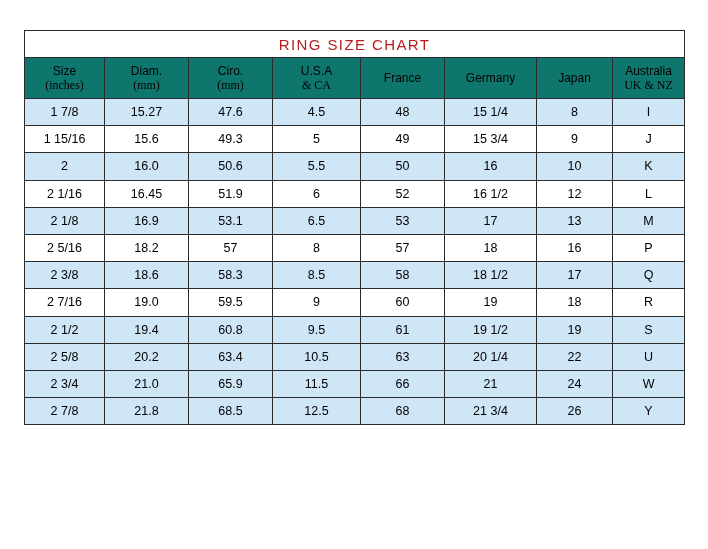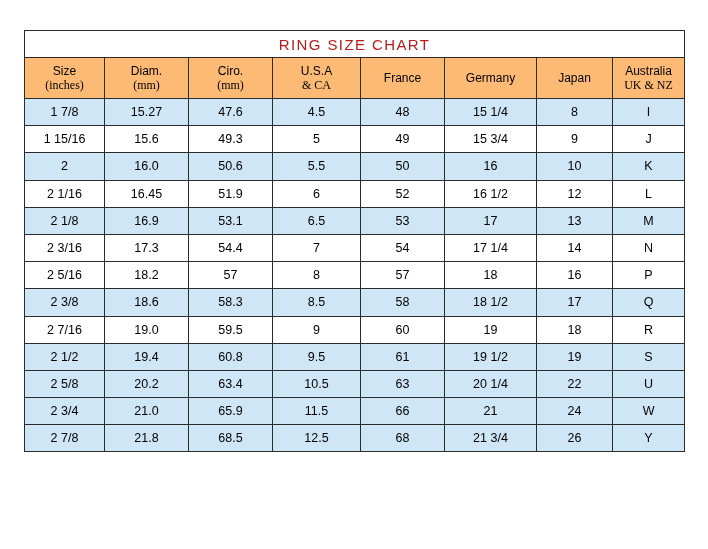--- a/index.html
+++ b/index.html
@@ -45,21 +45,21 @@
     font-size: 15px;
     letter-spacing: 1.4px;
     font-weight: bold;
     background: #ffffff;
     color: #b91c1c;
   }
   .header-row td {
     height: 40px;
     font-size: 12px;
     line-height: 14px;
-    background: #fdba74;
+    background: #0f766e;
   }
   .header-row td span.sub {
     display: block;
     font-size: 12px;
     font-family: Liberation Serif, serif;
   }
   tbody tr td {
     height: 26.2px;
     font-size: 12.5px;
   }
@@ -176,30 +176,20 @@
             <td>2 1/8</td>
             <td>16.9</td>
             <td>53.1</td>
             <td>6.5</td>
             <td>53</td>
             <td>17</td>
             <td>13</td>
             <td>M</td>
           </tr>
           <tr class="plain">
-            <td>2 3/16</td>
-            <td>17.3</td>
-            <td>54.4</td>
-            <td>7</td>
-            <td>54</td>
-            <td>17 1/4</td>
-            <td>14</td>
-            <td>N</td>
-          </tr>
-          <tr class="plain">
             <td>2 5/16</td>
             <td>18.2</td>
             <td>57</td>
             <td>8</td>
             <td>57</td>
             <td>18</td>
             <td>16</td>
             <td>P</td>
           </tr>
           <tr class="alt">

